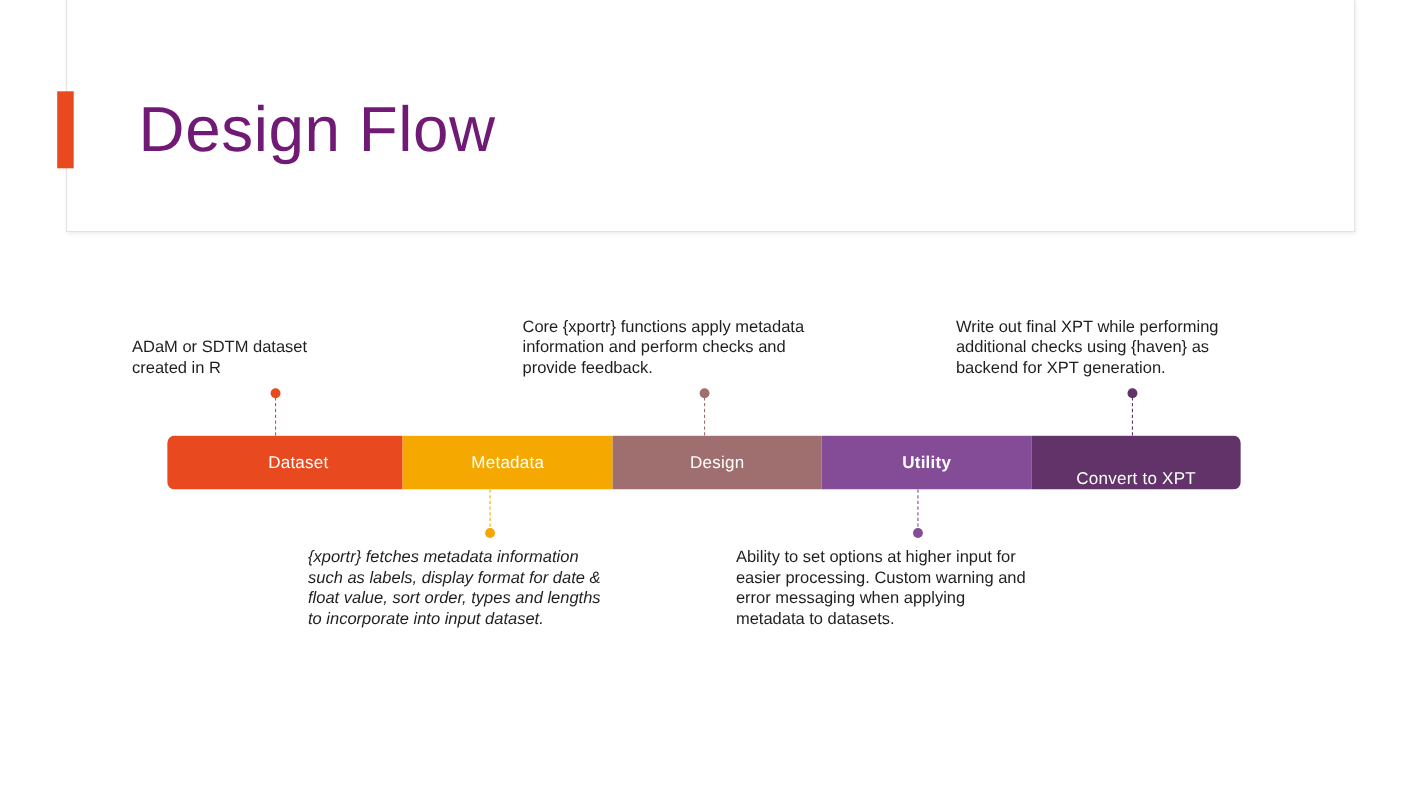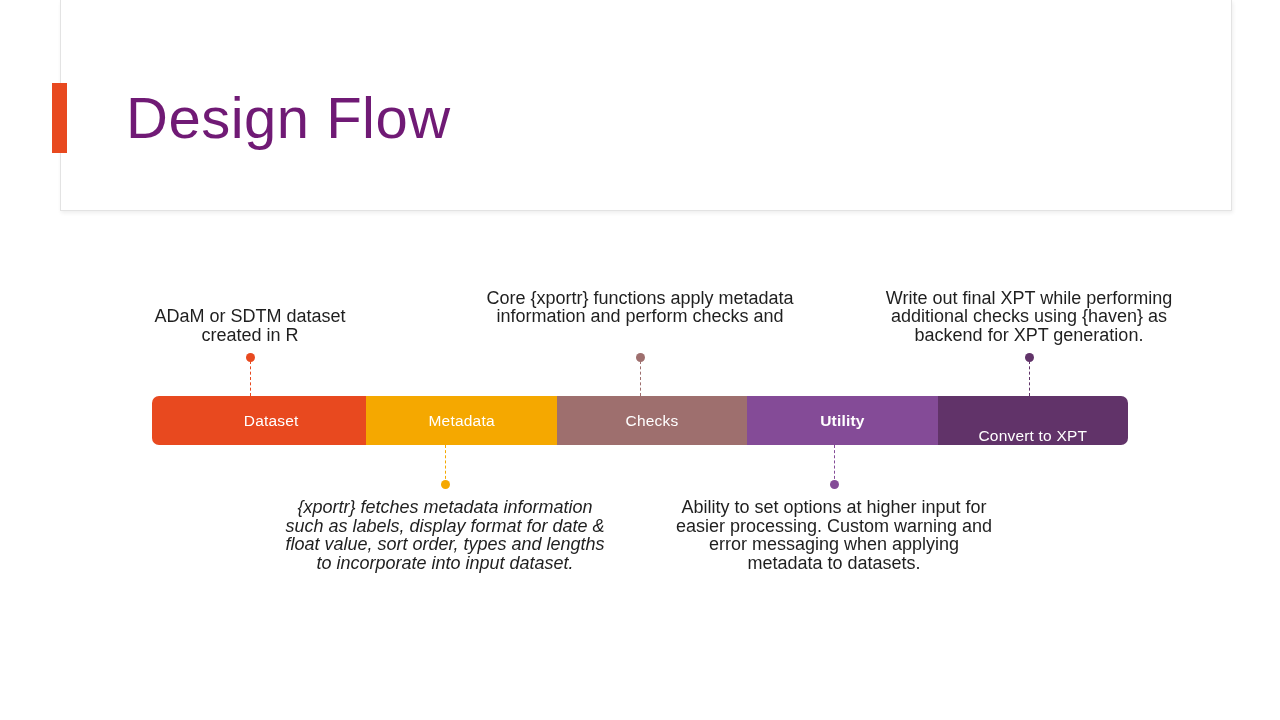--- a/index.html
+++ b/index.html
@@ -68,22 +68,22 @@
     justify-content: center;
     color: #ffffff;
     font-size: 15.5px;
     letter-spacing: 0.2px;
     white-space: nowrap;
   }
 
   
   .callout {
     position: absolute;
-    text-align: center;
-    font-size: 18px;
+    text-align: left;
+    font-size: 15px;
     line-height: 18.5px;
     color: #1f1f1f;
   }
   .callout-text { display: block; }
 
   .connector {
     position: absolute;
     width: 0;
     border-left: 1px dashed;
   }
@@ -114,20 +114,21 @@
       <span class="callout-text">{xportr} fetches metadata information</span>
       <span class="callout-text">such as labels, display format for date &amp;</span>
       <span class="callout-text">float value, sort order, types and lengths</span>
       <span class="callout-text">to incorporate into input dataset.</span>
     </div>
     <div class="connector" style="left: 640px; border-left-color: rgb(158, 111, 110); top: 361px; height: 35px;"></div>
     <div class="dot" style="left: 636px; top: 353px; background: rgb(158, 111, 110);"></div>
     <div class="callout" style="width: 330px; left: 475px; top: 288.5px;">
       <span class="callout-text">Core {xportr} functions apply metadata</span>
       <span class="callout-text">information and perform checks and</span>
+      <span class="callout-text">provide feedback.</span>
     </div>
     <div class="connector" style="left: 834px; border-left-color: rgb(132, 75, 151); top: 445px; height: 39px;"></div>
     <div class="dot" style="left: 830px; top: 480px; background: rgb(132, 75, 151);"></div>
     <div class="callout" style="width: 330px; left: 669px; top: 498px;">
       <span class="callout-text">Ability to set options at higher input for</span>
       <span class="callout-text">easier processing. Custom warning and</span>
       <span class="callout-text">error messaging when applying</span>
       <span class="callout-text">metadata to datasets.</span>
     </div>
     <div class="connector" style="left: 1029px; border-left-color: rgb(97, 51, 105); top: 361px; height: 35px;"></div>
@@ -140,21 +141,21 @@
   </div>
 
 <div class="flow-bar" id="flow-bar">
     <div class="flow-seg" style="background: rgb(232, 73, 31); padding-left: 24px;">
       <span>Dataset</span>
     </div>
     <div class="flow-seg" style="background: rgb(245, 168, 0);">
       <span>Metadata</span>
     </div>
     <div class="flow-seg" style="background: rgb(158, 111, 110);">
-      <span>Checks</span>
+      <span>Design</span>
     </div>
     <div class="flow-seg" style="background: rgb(132, 75, 151); font-weight: bold;">
       <span>Utility</span>
     </div>
     <div class="flow-seg" style="background: rgb(97, 51, 105); align-items: flex-end;">
       <span>Convert to XPT</span>
     </div>
   </div>
 
 </body></html>

